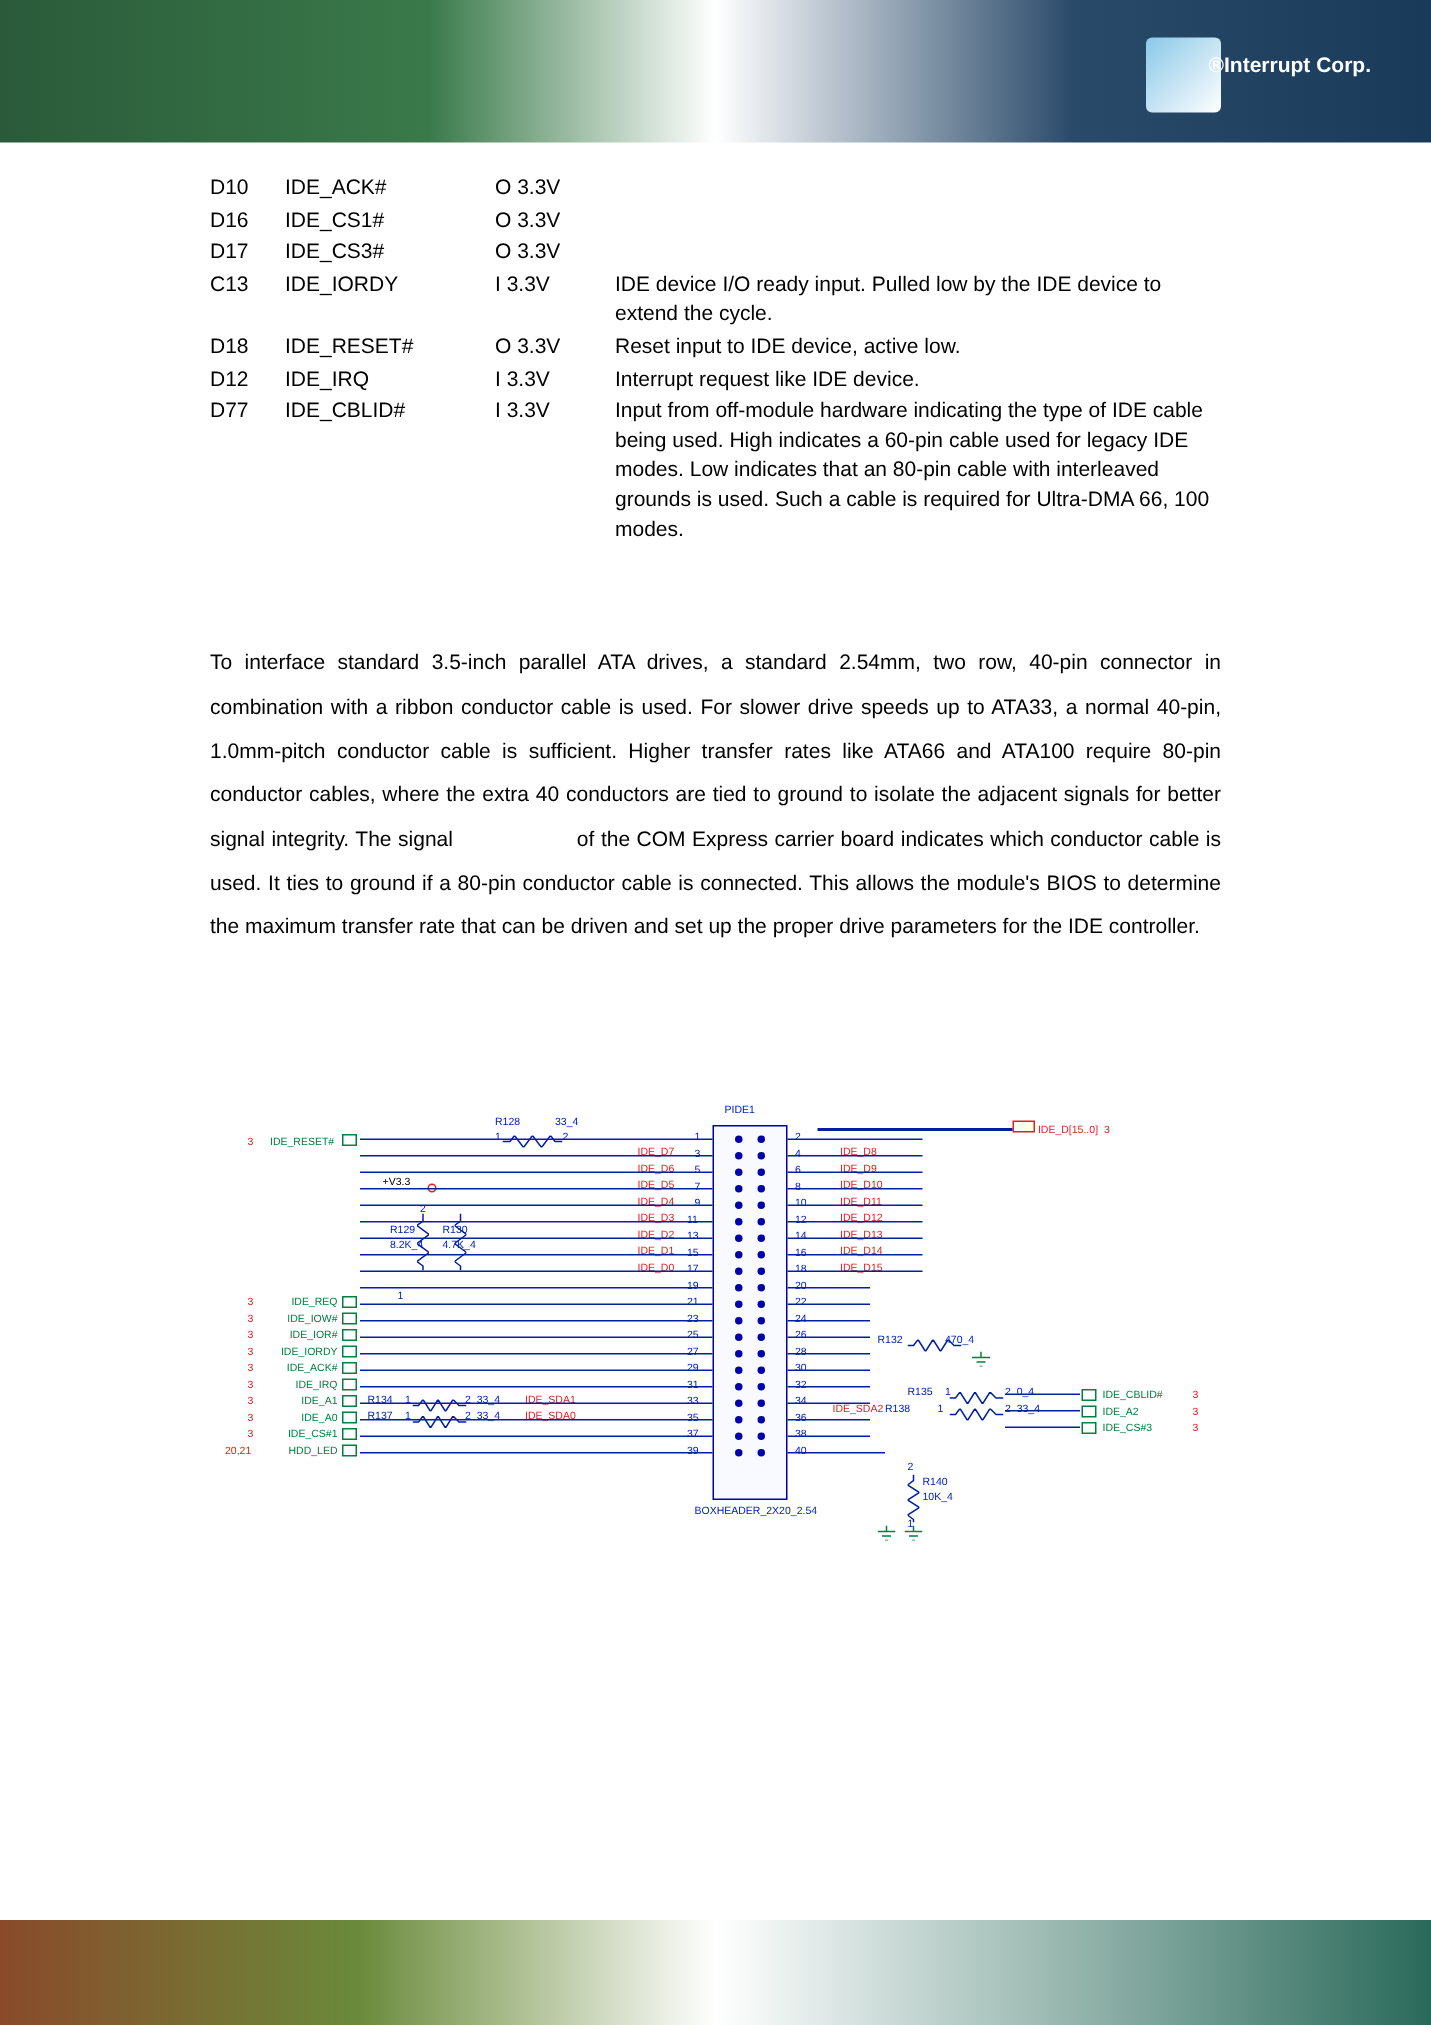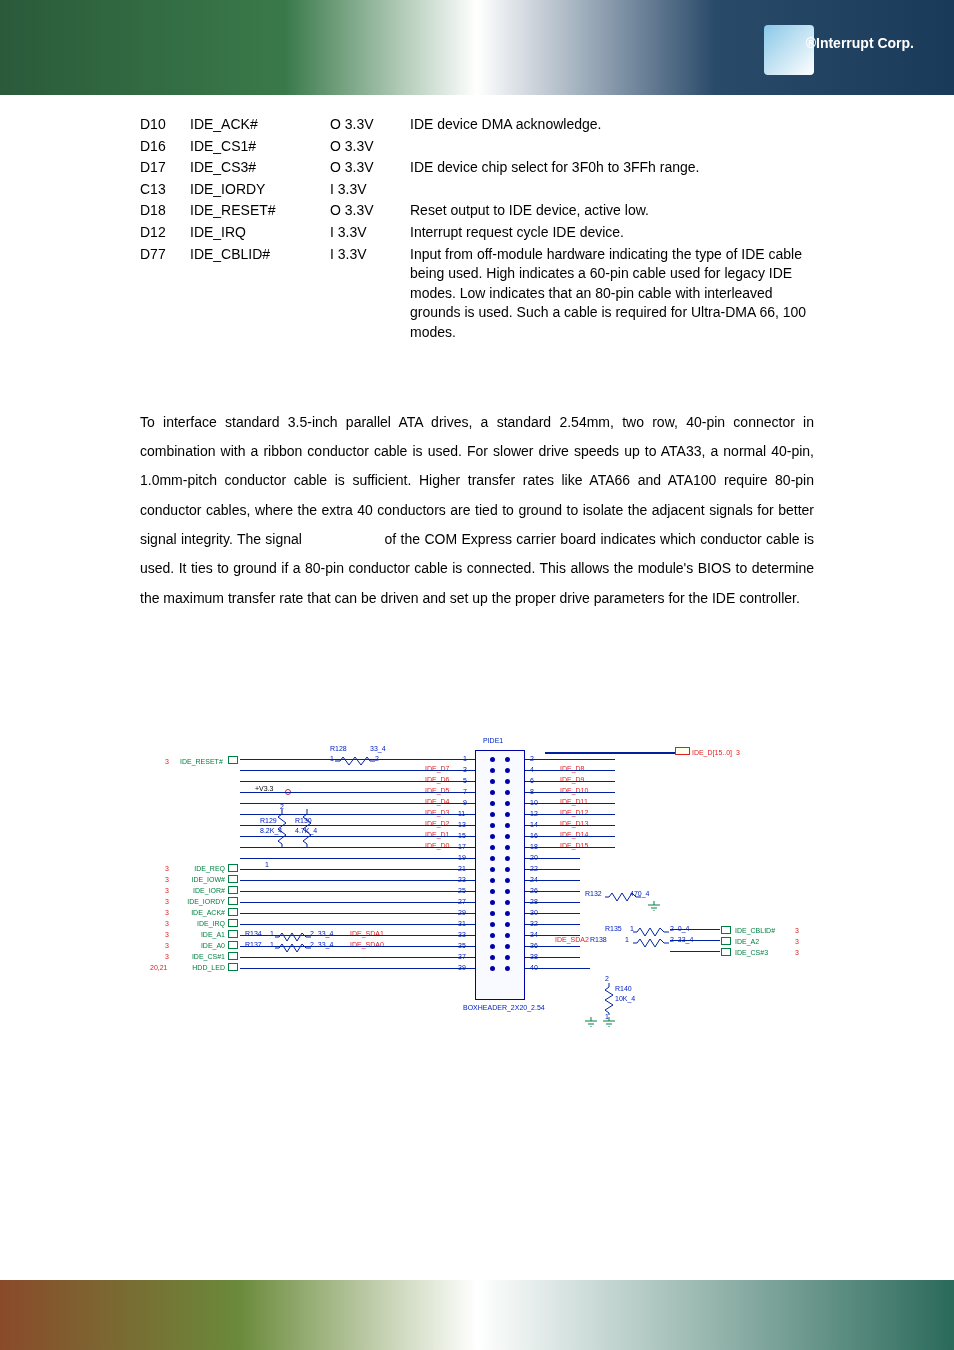--- a/index.html
+++ b/index.html
@@ -39,49 +39,48 @@
   <div class="header-logo"></div>
   <div class="header-accent">®Interrupt Corp.</div>
 </div>
 
 <div class="content">
   <div class="signal-table">
     <div class="signal-row">
       <div class="col-pin">D10</div>
       <div class="col-sig">IDE_ACK#</div>
       <div class="col-io">O 3.3V</div>
-      <div class="col-desc">IDE device DMA acknowledge.</div>
     </div>
     <div class="signal-row">
       <div class="col-pin">D16</div>
       <div class="col-sig">IDE_CS1#</div>
       <div class="col-io">O 3.3V</div>
     </div>
     <div class="signal-row">
       <div class="col-pin">D17</div>
       <div class="col-sig">IDE_CS3#</div>
       <div class="col-io">O 3.3V</div>
-      <div class="col-desc">IDE device chip select for 3F0h to 3FFh range.</div>
     </div>
     <div class="signal-row">
       <div class="col-pin">C13</div>
       <div class="col-sig">IDE_IORDY</div>
       <div class="col-io">I 3.3V</div>
+      <div class="col-desc">IDE device I/O ready input. Pulled low by the IDE device to extend the cycle.</div>
     </div>
     <div class="signal-row">
       <div class="col-pin">D18</div>
       <div class="col-sig">IDE_RESET#</div>
       <div class="col-io">O 3.3V</div>
-      <div class="col-desc">Reset output to IDE device, active low.</div>
+      <div class="col-desc">Reset input to IDE device, active low.</div>
     </div>
     <div class="signal-row">
       <div class="col-pin">D12</div>
       <div class="col-sig">IDE_IRQ</div>
       <div class="col-io">I 3.3V</div>
-      <div class="col-desc">Interrupt request cycle IDE device.</div>
+      <div class="col-desc">Interrupt request like IDE device.</div>
     </div>
     <div class="signal-row">
       <div class="col-pin">D77</div>
       <div class="col-sig">IDE_CBLID#</div>
       <div class="col-io">I 3.3V</div>
       <div class="col-desc">Input from off-module hardware indicating the type of IDE cable being used. High indicates a 60-pin cable used for legacy IDE modes. Low indicates that an 80-pin cable with interleaved grounds is used. Such a cable is required for Ultra-DMA 66, 100 modes.</div>
     </div>
   </div>
 
   <div class="body-text">To interface standard 3.5-inch parallel ATA drives, a standard 2.54mm, two row, 40-pin connector in combination with a ribbon conductor cable is used. For slower drive speeds up to ATA33, a normal 40-pin, 1.0mm-pitch conductor cable is sufficient. Higher transfer rates like ATA66 and ATA100 require 80-pin conductor cables, where the extra 40 conductors are tied to ground to isolate the adjacent signals for better signal integrity. The signal &nbsp;&nbsp;&nbsp;&nbsp;&nbsp;&nbsp;&nbsp;&nbsp;&nbsp;&nbsp;&nbsp;&nbsp;&nbsp;&nbsp;&nbsp;&nbsp;&nbsp; of the COM Express carrier board indicates which conductor cable is used. It ties to ground if a 80-pin conductor cable is connected. This allows the module's BIOS to determine the maximum transfer rate that can be driven and set up the proper drive parameters for the IDE controller.</div>

